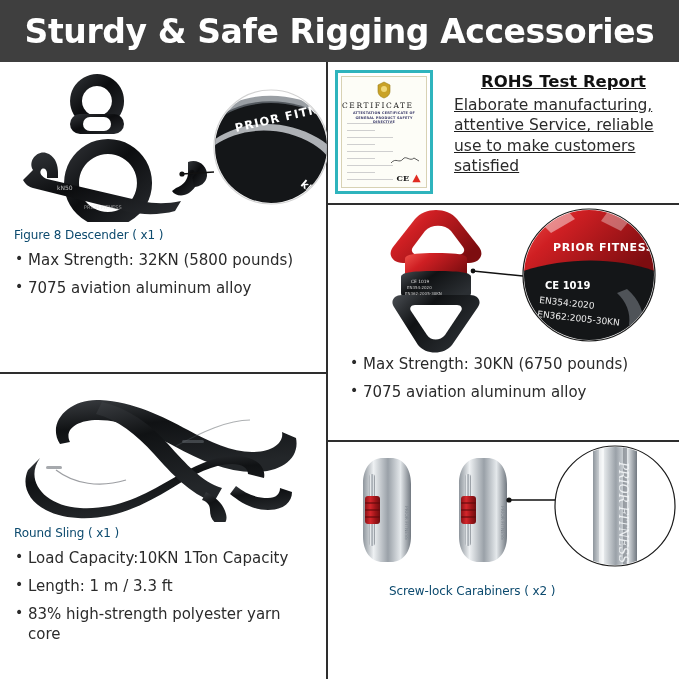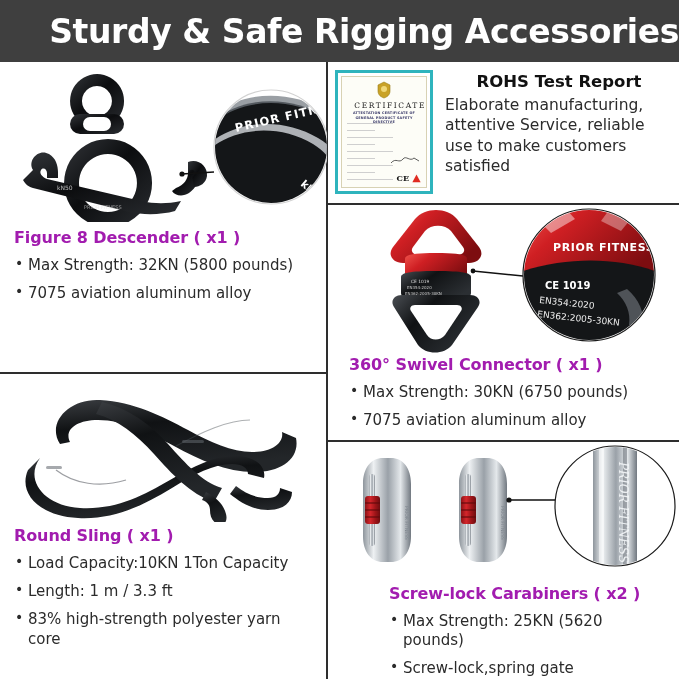--- a/index.html
+++ b/index.html
@@ -8,21 +8,21 @@
     background:#ffffff;
     font-family:"DejaVu Sans","Liberation Sans",sans-serif;
     color:#1c1c1c;
   }
   #page{position:relative;width:679px;height:679px;}
 
   
   .header-bar{
     position:absolute;left:0;top:0;width:679px;height:62px;
     background:#3f3f3f;
-    display:flex;align-items:center;justify-content:flex-end;
+    display:flex;align-items:center;justify-content:center;
   }
   .header-title{
     color:#ffffff;
     font-size:33px;
     font-weight:bold;
     letter-spacing:-0.4px;
     white-space:nowrap;
     font-family:"DejaVu Sans","Liberation Sans",sans-serif;
   }
 
@@ -36,22 +36,22 @@
   .hrule{position:absolute;height:2px;background:#2e2e2e;}
   .hrule.left{left:0;width:327px;}
   .hrule.right{left:327px;width:352px;}
 
   
   .panel{position:absolute;box-sizing:border-box;}
   .art{position:relative;width:100%;}
   .txt{padding:0 14px;}
   h2.title{
     margin:0 0 9px 0;
-    font-size:16px;font-weight:bold;letter-spacing:-0.1px;
-    color:#a21caf;
+    font-size:12px;font-weight:normal;letter-spacing:-0.1px;
+    color:#0c4a6e;
   }
   ul.specs{margin:0;padding:0;list-style:none;}
   ul.specs li{
     position:relative;
     padding-left:14px;
     margin-bottom:9px;
     font-size:15px;line-height:1.28;
     color:#2b2b2b;
   }
   ul.specs li:before{
@@ -69,21 +69,21 @@
   .cert-inner{
     width:100%;height:100%;box-sizing:border-box;
     border:1px solid #d8d2b4;background:#fdfdf7;
     position:relative;overflow:hidden;
   }
   .cert-emblem{
     position:absolute;left:50%;top:4px;transform:translateX(-50%);
     width:16px;height:18px;
   }
   .cert-h1{
-    position:absolute;left:0;right:0;top:24px;text-align:right;
+    position:absolute;left:0;right:0;top:24px;text-align:left;
     font-family:"DejaVu Serif","Liberation Serif",serif;
     font-size:7.5px;letter-spacing:1.6px;color:#222;
   }
   .cert-h2{
     position:absolute;left:4px;right:4px;top:34px;text-align:center;
     font-size:3.4px;letter-spacing:.2px;color:#3a3a6a;line-height:1.35;
     font-weight:bold;
   }
   .cert-lines{position:absolute;left:5px;right:5px;top:46px;}
   .cert-line{height:1px;background:#cfcfcf;margin-bottom:6px;}
@@ -91,21 +91,21 @@
   .cert-line.med{width:62%;}
   .cert-sig{
     position:absolute;right:6px;bottom:22px;width:30px;height:10px;
   }
   .cert-ce{
     position:absolute;right:5px;bottom:4px;
     display:flex;align-items:flex-end;gap:3px;
   }
   .ce-mark{font-family:"DejaVu Serif",serif;font-size:8px;font-weight:bold;color:#111;}
 
-  .rohs-text{position:absolute;left:118px;top:10px;right:6px;}
+  .rohs-text{position:absolute;left:127px;top:10px;right:6px;text-decoration:underline;}
   .rohs-title{
     font-size:16.5px;font-weight:bold;color:#111;
     text-align:center;margin:0 0 4px 0;
   }
   .rohs-body{font-size:15.5px;line-height:1.32;color:#2b2b2b;}
 </style>
 </head>
 <body>
 
 <div id="page">
@@ -312,21 +312,20 @@
             <path d="M300 84 c12 10 18 24 16 38 l-14 -2 c2 -12 -3 -24 -12 -32 z" fill="#8a9097" opacity=".5"></path>
             <text x="226" y="46" font-size="11" font-weight="bold" letter-spacing="0.6" fill="#ffffff" font-family="DejaVu Sans, sans-serif">PRIOR FITNESS</text>
             <text x="218" y="84" font-size="10" font-weight="bold" fill="#ffffff" font-family="DejaVu Sans, sans-serif">CE 1019</text>
             <text transform="rotate(6 212 98)" x="212" y="98" font-size="9" fill="#eaeaea" font-family="DejaVu Sans, sans-serif">EN354:2020</text>
             <text transform="rotate(6 210 112)" x="210" y="112" font-size="9" fill="#eaeaea" font-family="DejaVu Sans, sans-serif">EN362:2005-30KN</text>
           </g>
         </svg>
       </div>
 
       <div class="txt" style="padding-top:2px;padding-left:22px;">
-        <h2 class="title">360° Swivel Connector ( x1 )</h2>
         <ul class="specs">
           <li>Max Strength: 30KN (6750 pounds)</li>
           <li>7075 aviation aluminum alloy</li>
         </ul>
       </div>
     </div>
 
     <div class="panel" style="left:0;top:380px;width:352px;height:237px;">
 
       <div class="art" style="height:140px;">
@@ -386,20 +385,16 @@
             <rect x="266" y="0" width="44" height="130" fill="url(#steel)"></rect>
             <rect x="272" y="0" width="5" height="130" fill="#ffffff" opacity=".55"></rect>
             <rect x="296" y="0" width="4" height="130" fill="#5f666d" opacity=".5"></rect>
             <text transform="rotate(90 292 20)" x="292" y="20" font-size="12" fill="#f4f7f9" font-family="DejaVu Serif, serif" font-style="italic" opacity=".9">PRIOR FITNESS</text>
           </g>
         </svg>
       </div>
 
       <div class="txt" style="padding-top:2px;padding-left:22px;margin-left:40px;">
         <h2 class="title">Screw-lock Carabiners ( x2 )</h2>
-        <ul class="specs">
-          <li>Max Strength: 25KN (5620 pounds)</li>
-          <li>Screw-lock,spring gate</li>
-        </ul>
       </div>
     </div>
   </div>
 </div>
 
 </body></html>

